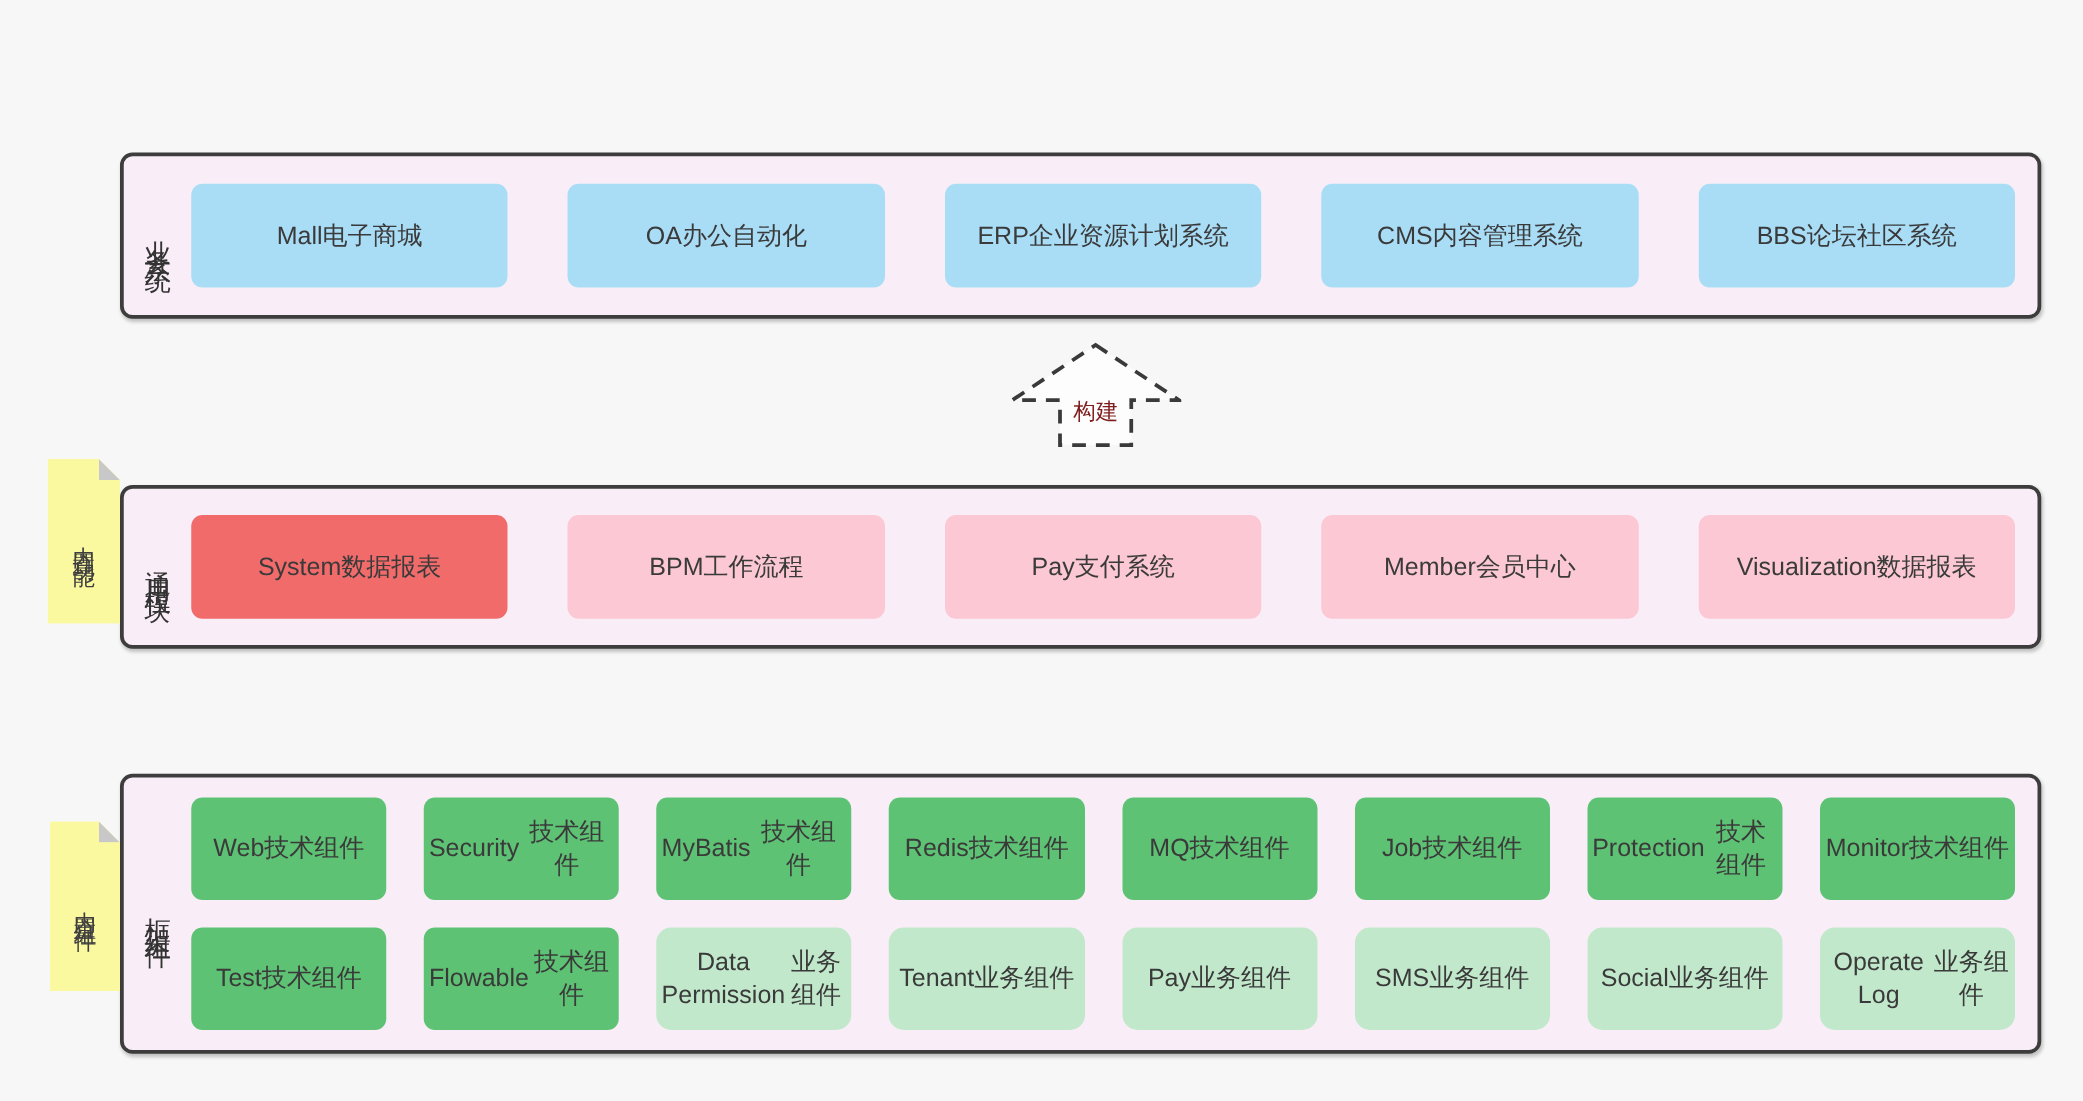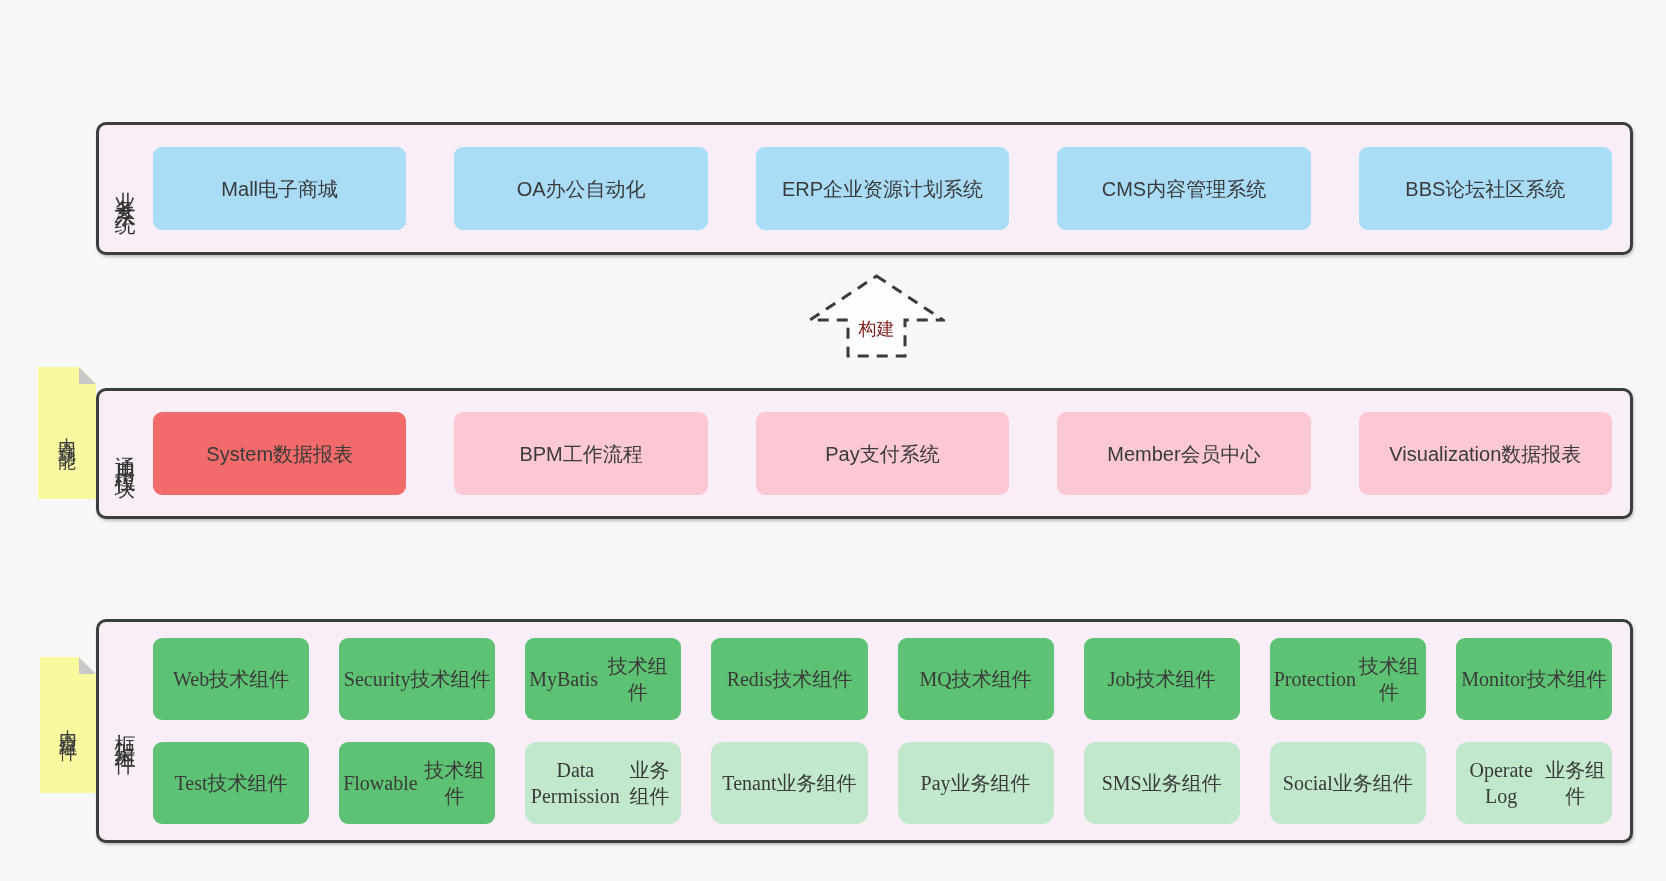--- a/index.html
+++ b/index.html
@@ -25,21 +25,21 @@
   #panel-modules{top:372px;height:131px;margin-top:16px;}
   #panel-components{top:619px;height:224px;}
   .side-label{
     writing-mode:vertical-rl;text-orientation:upright;
     font-size:21px;letter-spacing:7px;
     color:#333;margin:0 17px 0 2px;
     flex:0 0 auto;line-height:1;
   }
   .rows{flex:1;display:flex;flex-direction:column;gap:22px;}
   .row{display:flex;gap:48px;}
-  #panel-components .row{gap:30px;font-family:Liberation Serif, serif;}
+  #panel-components .row{gap:30px;}
   .box{
     flex:1;height:83px;
     display:flex;flex-direction:row;align-items:center;justify-content:center;
     border-radius:9px;
     font-size:20px;line-height:1.3;text-align:center;
     color:var(--text,#3a3a3a);
     padding:2px 4px;box-sizing:border-box;
   }
   #panel-components .box{height:82px;}
   .v-blue{background:var(--blue,#a9ddf6);}

